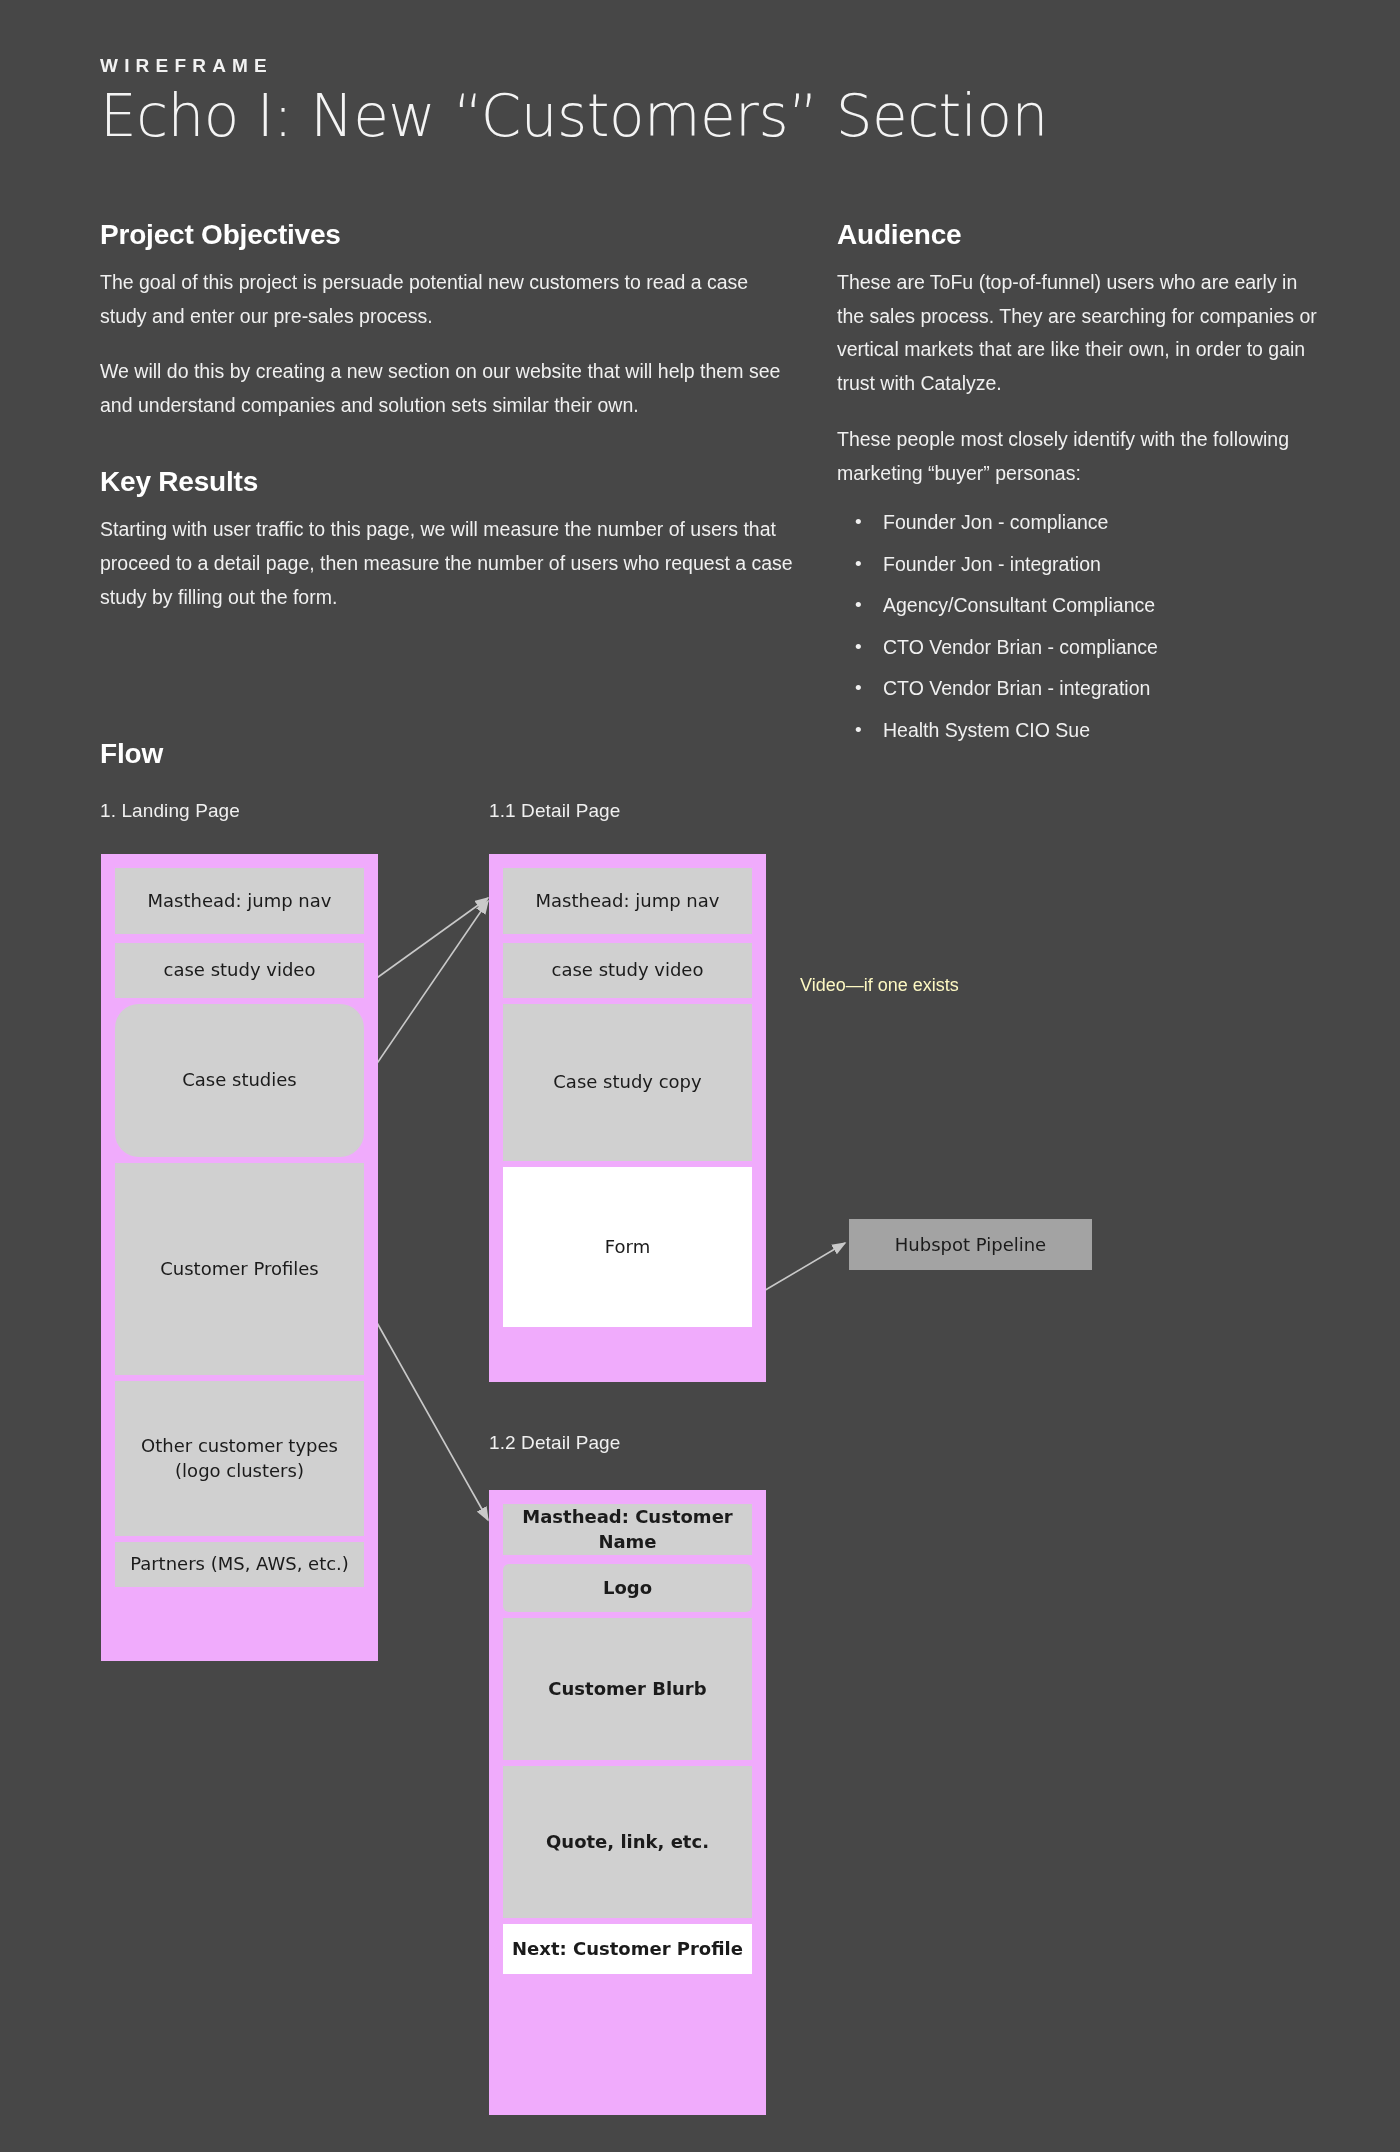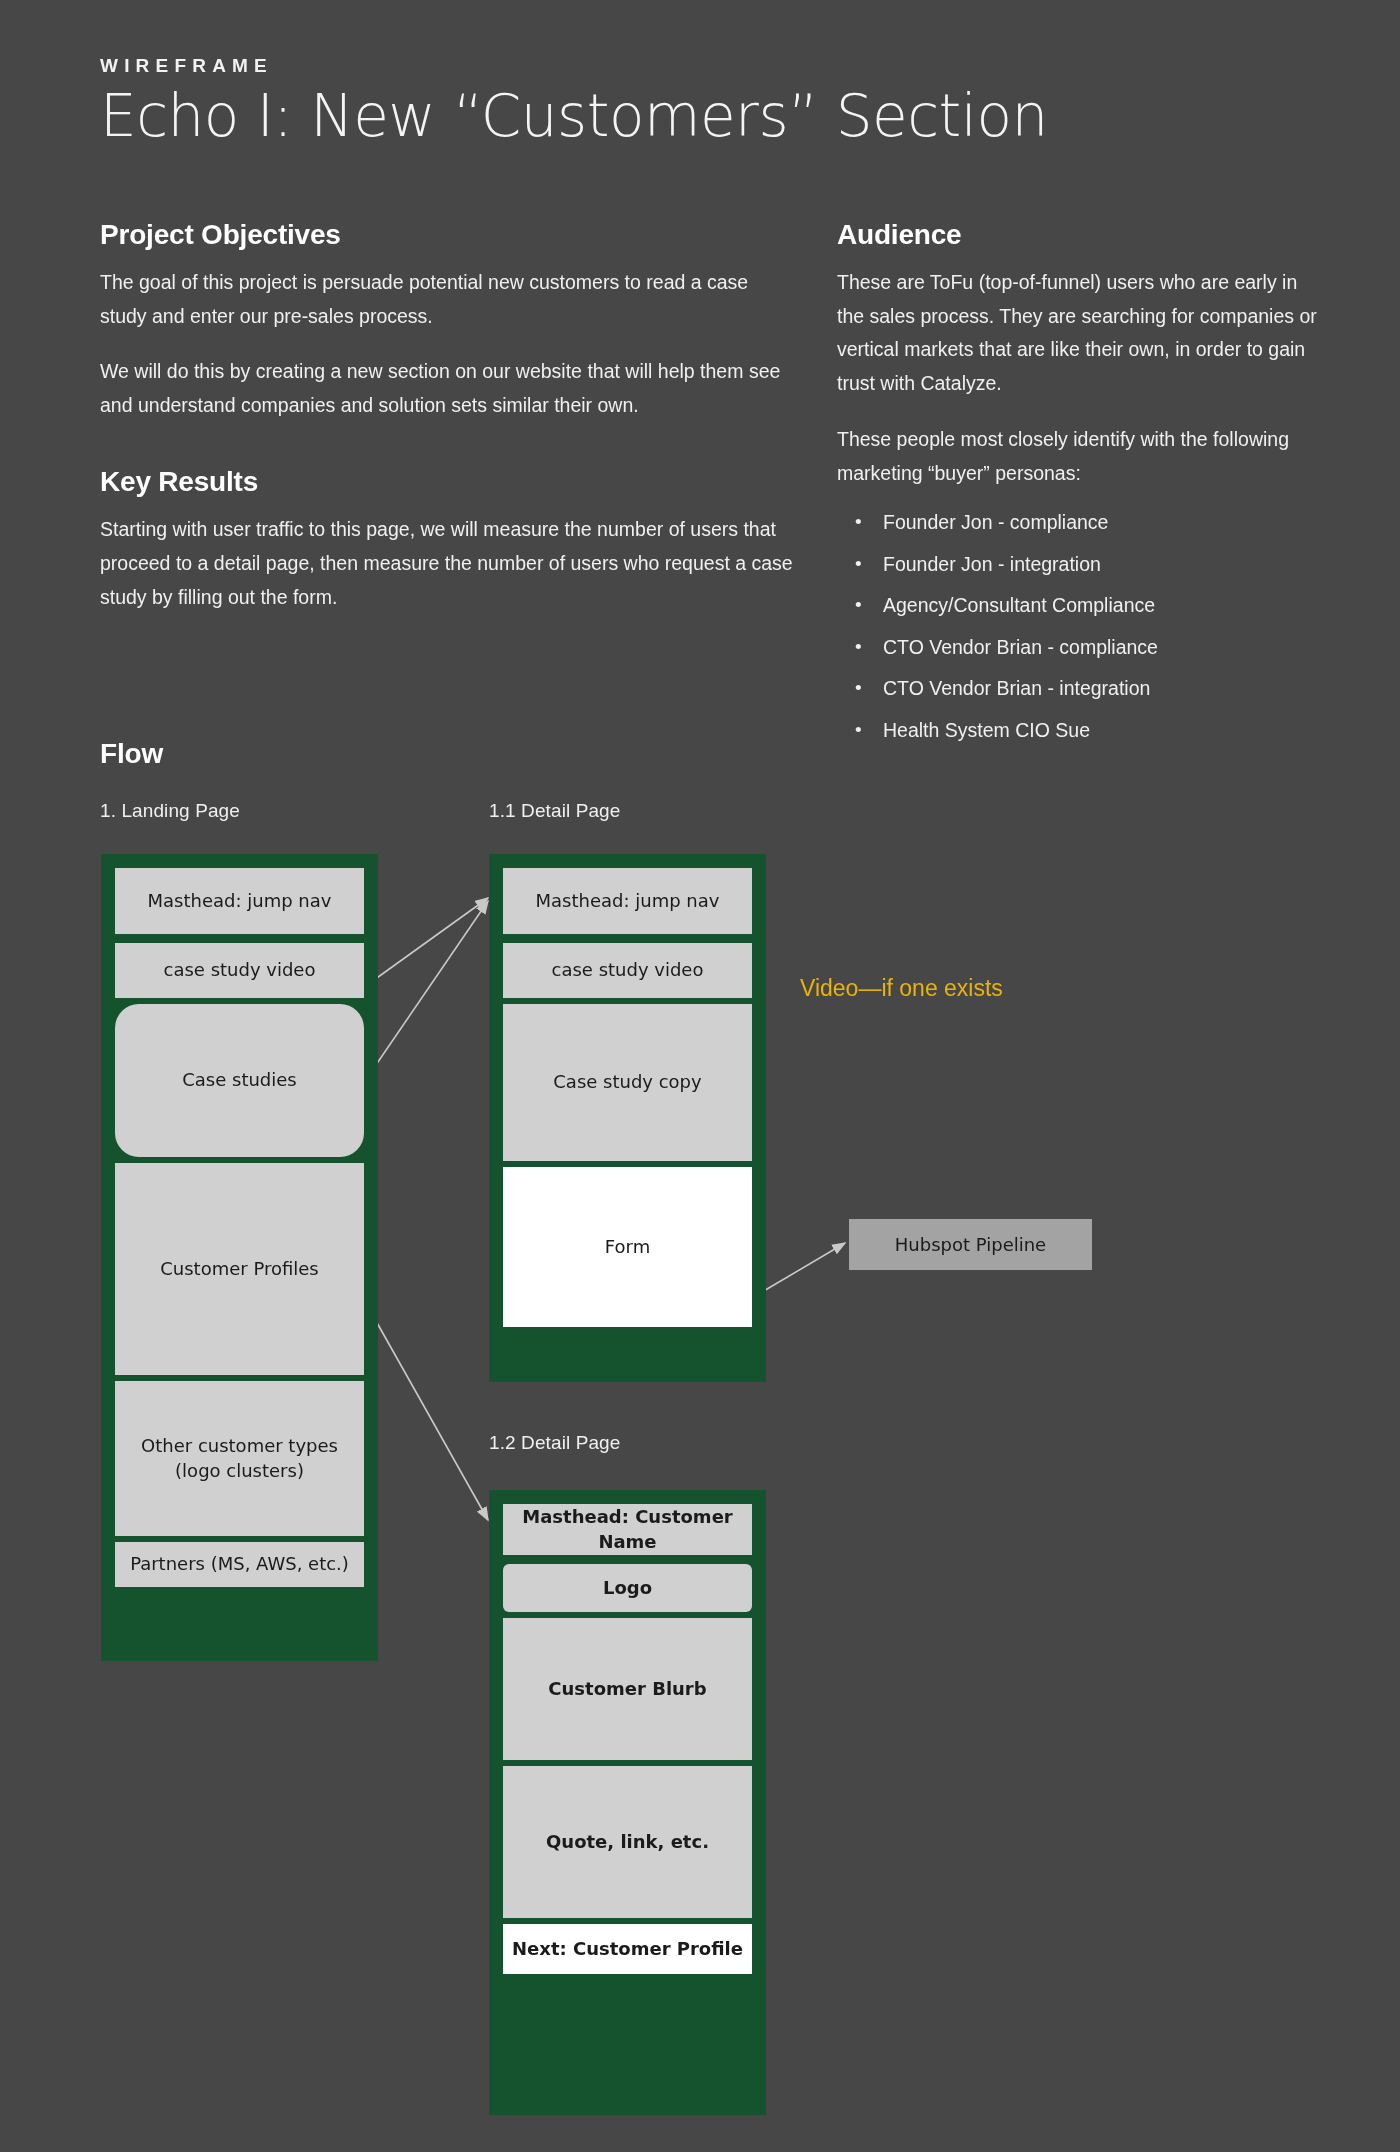--- a/index.html
+++ b/index.html
@@ -115,21 +115,21 @@
 
   .col-caption {
     position: absolute;
     font-size: 19px;
     color: #f0f0f0;
     letter-spacing: 0.1px;
   }
 
   .wf-frame {
     position: absolute;
-    background: #14532d;
+    background: #f0abfc;
     box-sizing: border-box;
     padding: 14px 14px;
   }
   .wf-box {
     background: #d0d0d0;
     color: #1b1b1b;
     display: flex;
     align-items: center;
     justify-content: center;
     text-align: center;
@@ -151,22 +151,22 @@
     display: flex;
     align-items: center;
     justify-content: center;
     font-family: "DejaVu Sans", sans-serif;
     font-size: 18px;
     box-sizing: border-box;
   }
 
   .note {
     position: absolute;
-    font-size: 23px;
-    color: #eab308;
+    font-size: 18px;
+    color: #fef9c3;
   }
 
   svg.connectors {
     position: absolute;
     left: 0;
     top: 0;
     width: 1400px;
     height: 2152px;
     pointer-events: none;
   }

